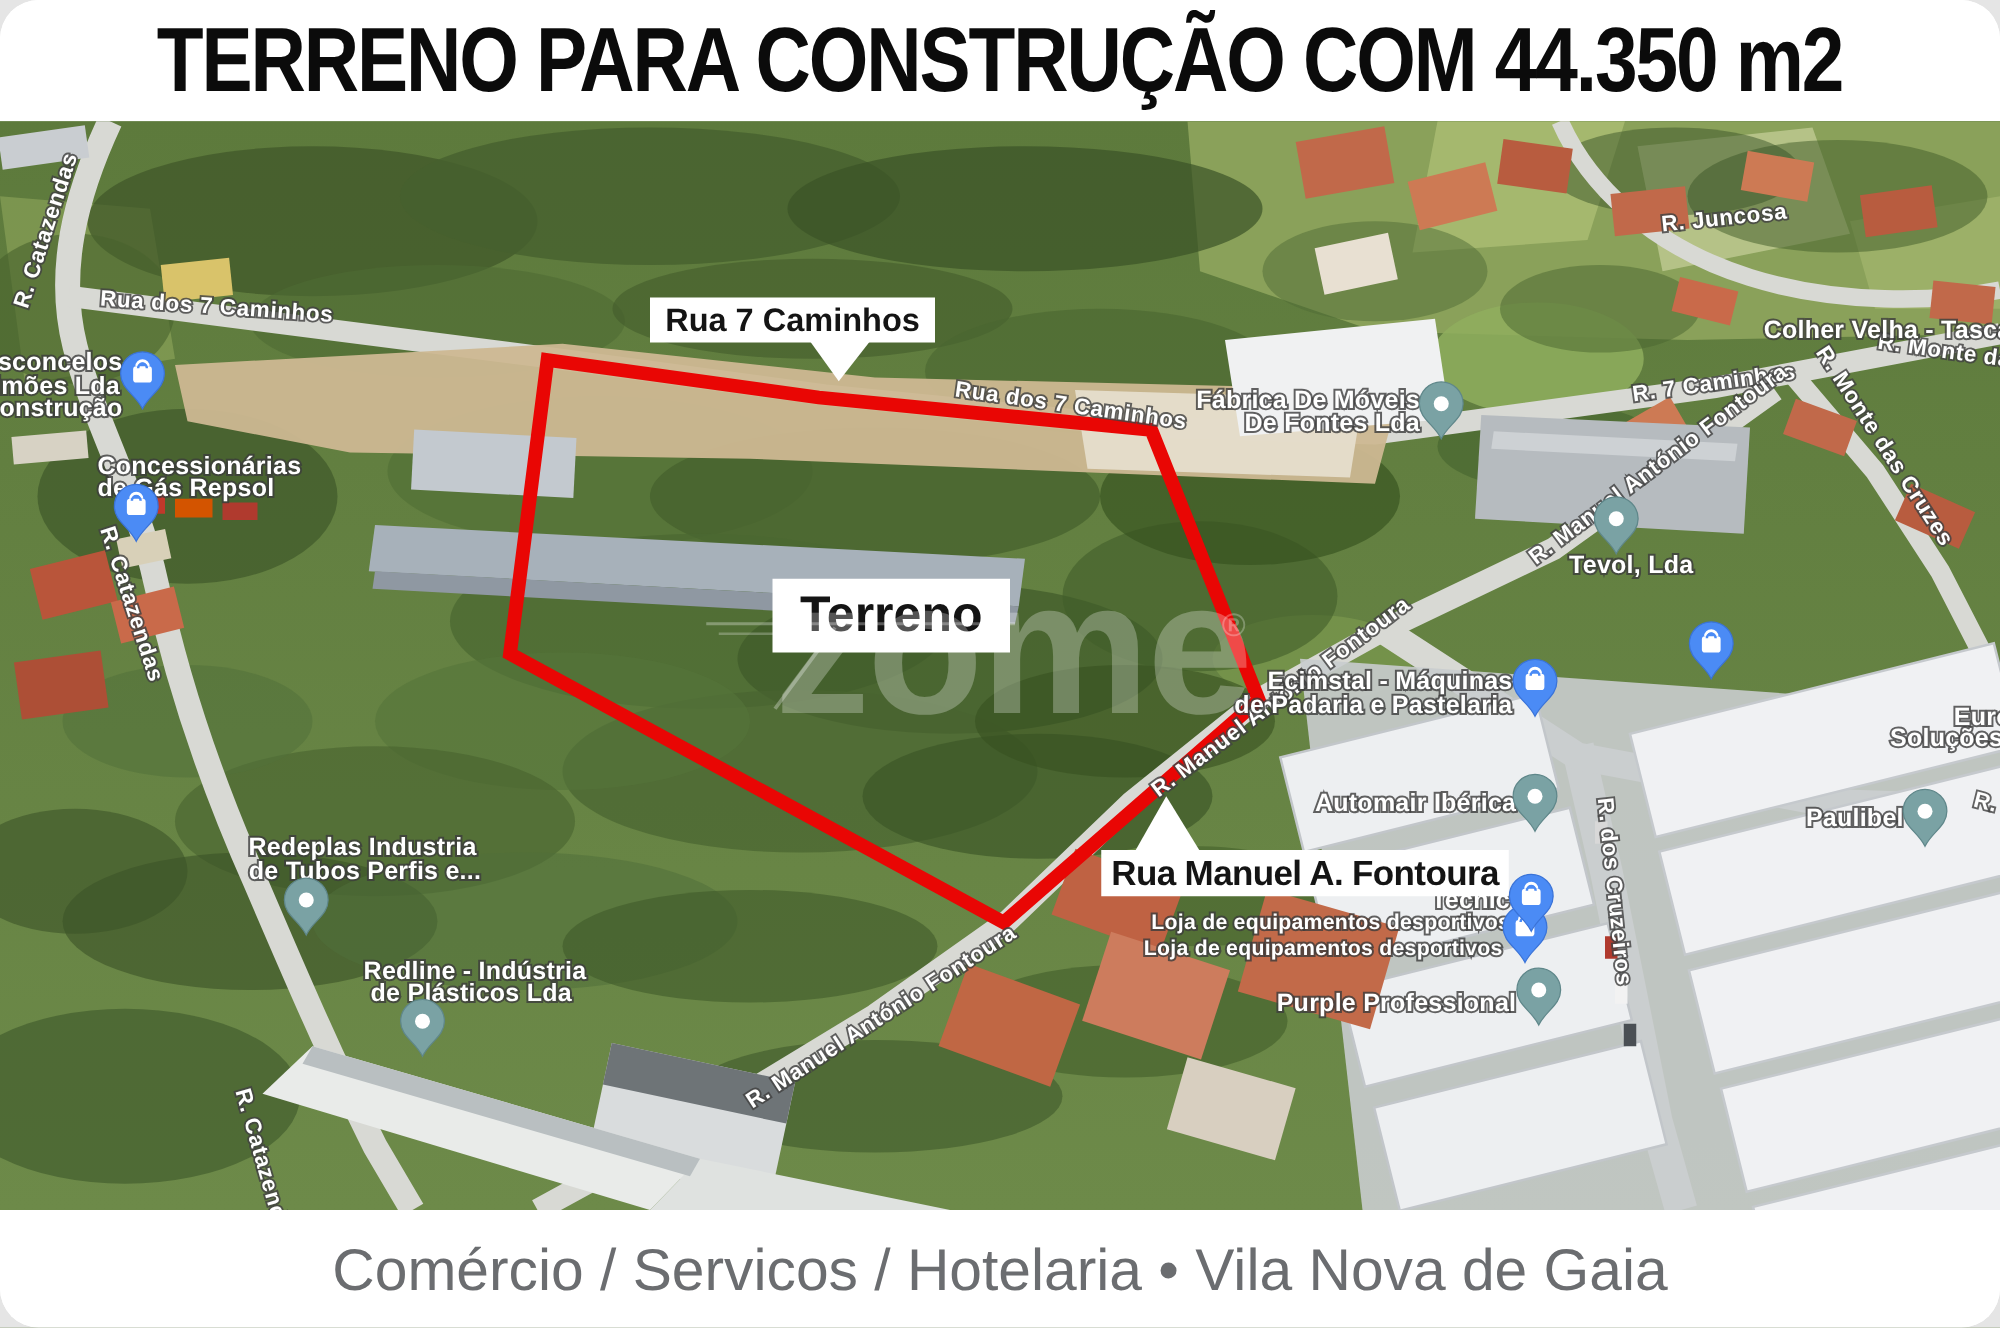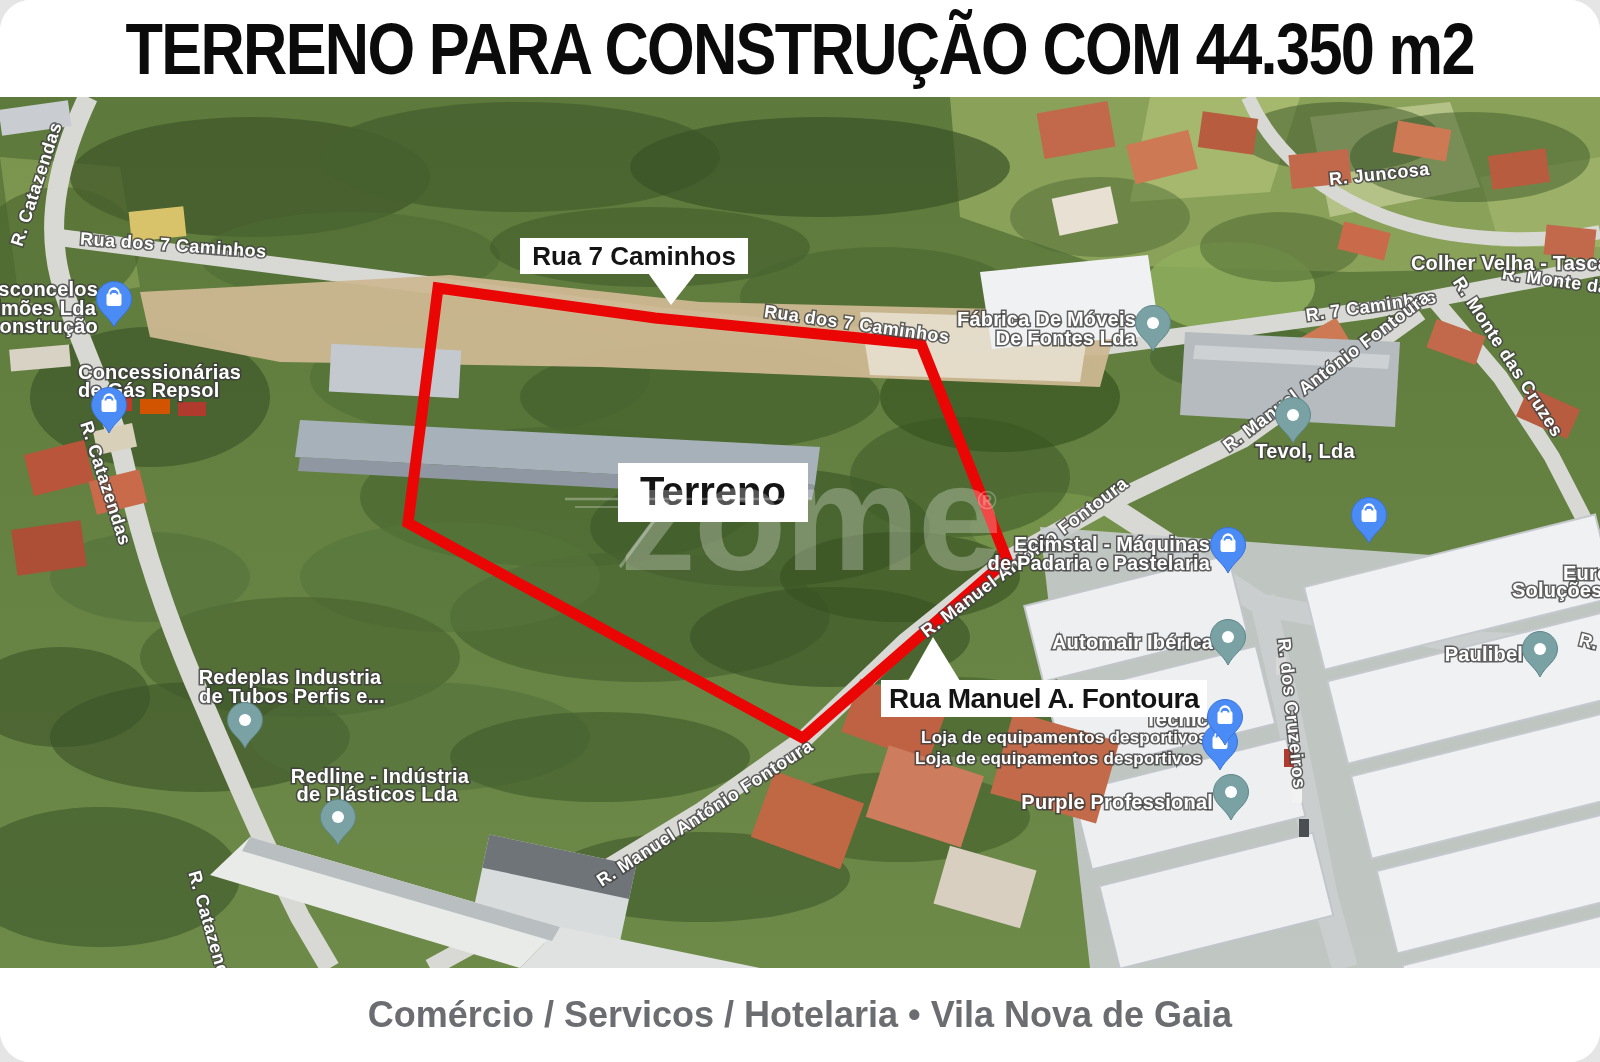--- a/index.html
+++ b/index.html
@@ -6,21 +6,21 @@
   .page{position:relative;width:1600px;height:1062px;background:#ffffff;overflow:hidden;
         font-family:"Liberation Sans",sans-serif;border-radius:31px;}
   
   .hdr{position:absolute;left:0;top:0;width:1600px;height:97px;background:#ffffff;
        display:flex;align-items:center;justify-content:center;}
   .hdr h1{margin:0;font-size:73px;font-weight:800;color:#0b0b0b;letter-spacing:-2px;
           transform:scaleX(.84);transform-origin:center;white-space:nowrap;}
   
   .ftr{position:absolute;left:0;top:968px;width:1600px;height:94px;background:#ffffff;
        display:flex;align-items:center;justify-content:center;}
-  .ftr .t{font-size:36px;font-weight:700;color:#6b6d70;letter-spacing:0;white-space:nowrap;}
+  .ftr .t{font-size:47px;font-weight:400;color:#6b6d70;letter-spacing:0;white-space:nowrap;}
   
   .map{position:absolute;left:0;top:97px;width:1600px;height:871px;background:#647f42;}
   svg{display:block;font-family:"Liberation Sans",sans-serif;}
   .road-label{font-size:18px;font-weight:700;fill:#ffffff;stroke:rgba(66,66,66,.82);
               stroke-width:3px;paint-order:stroke;letter-spacing:.5px;}
   .poi-label{font-size:20px;font-weight:700;fill:#ffffff;stroke:rgba(60,60,60,.8);
              stroke-width:3.2px;paint-order:stroke;letter-spacing:.2px;}
   .poi-small{font-size:17px;}
   .callout-rect{fill:#ffffff;}
   .callout-text{fill:#141414;font-weight:800;}

